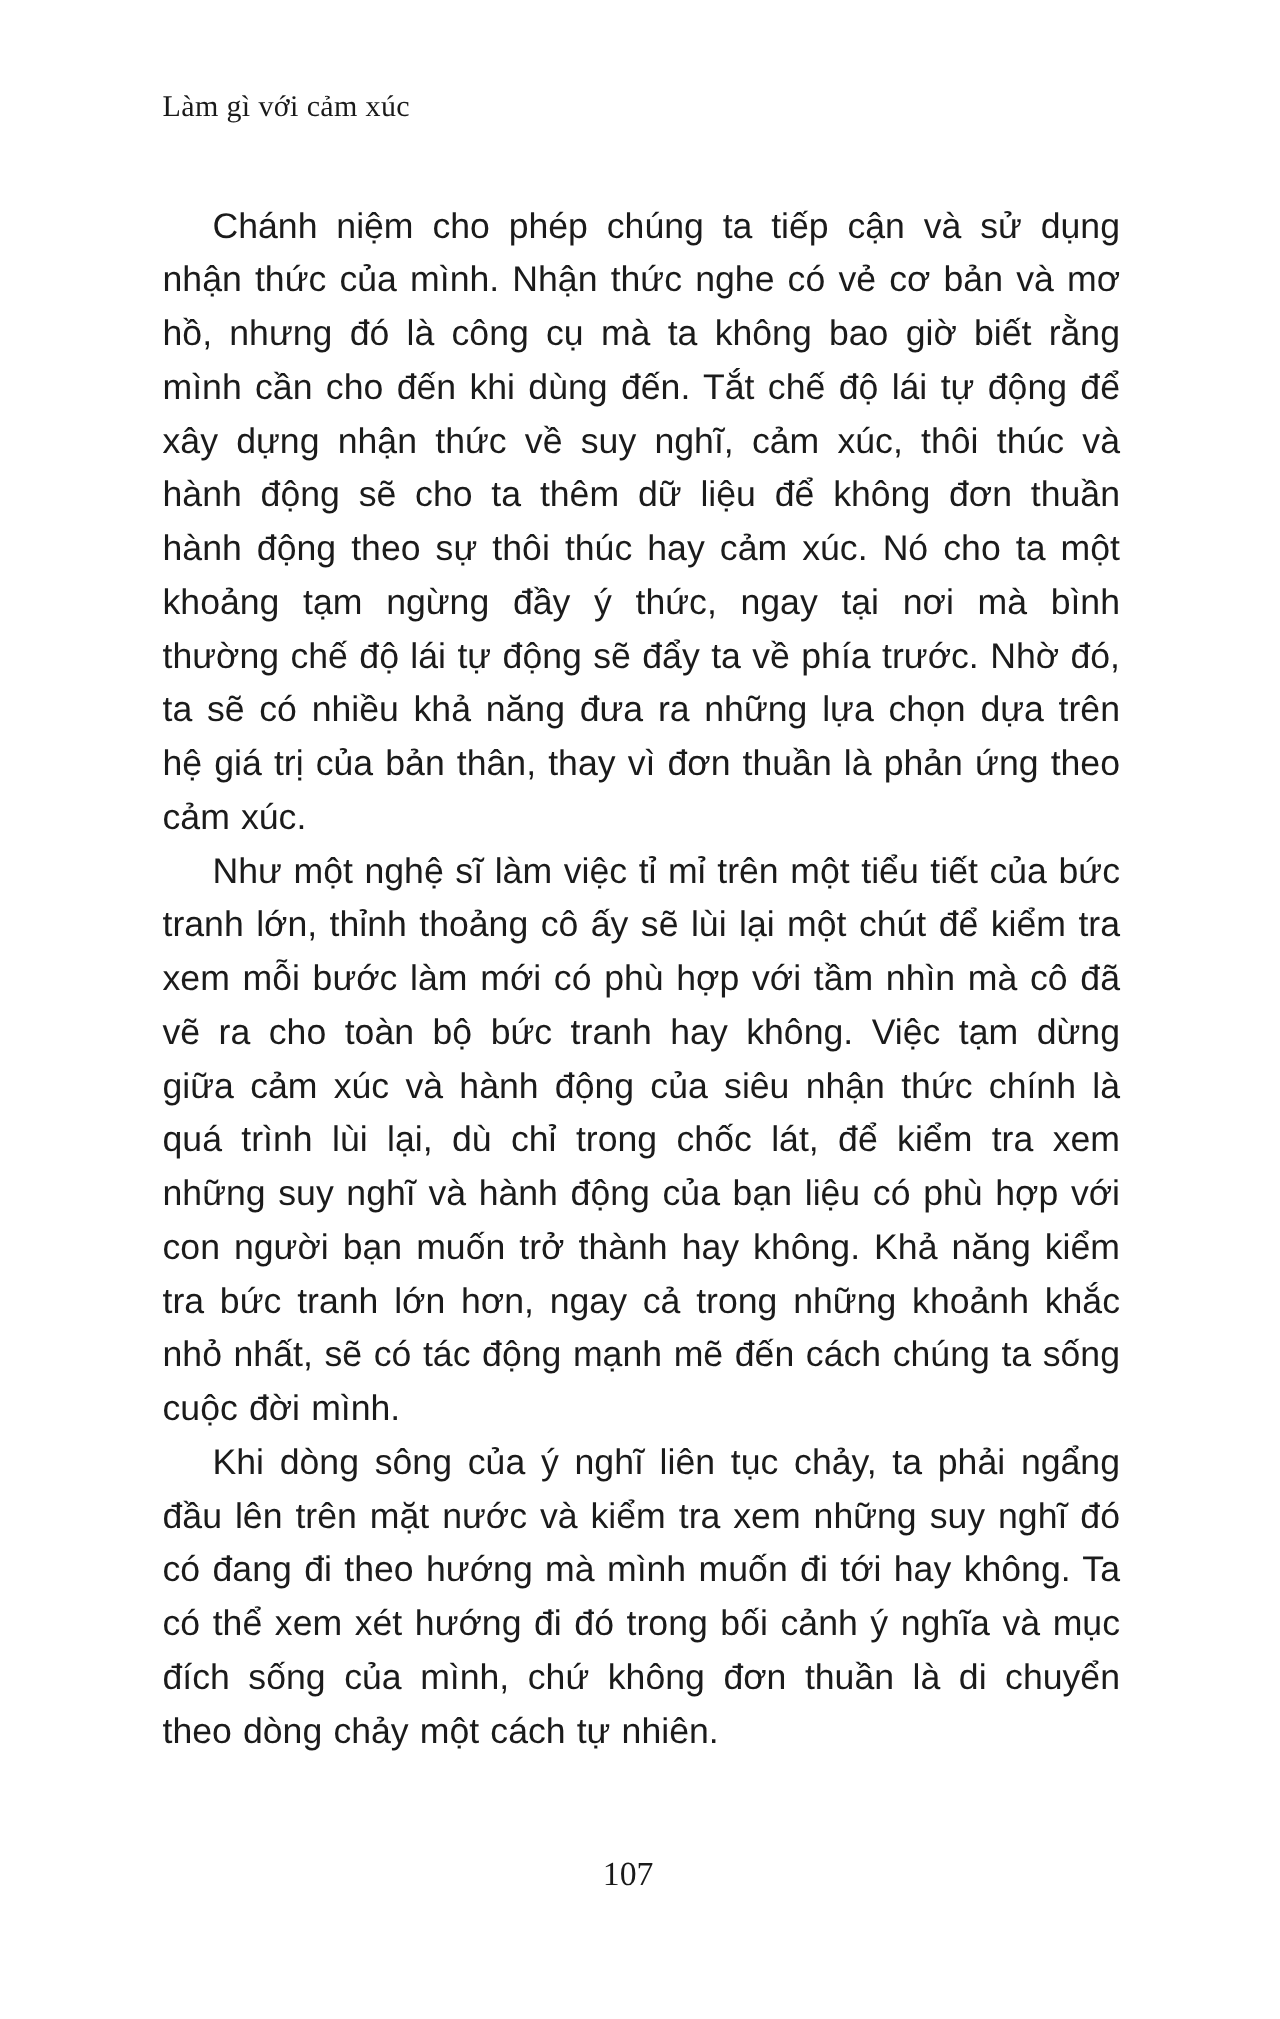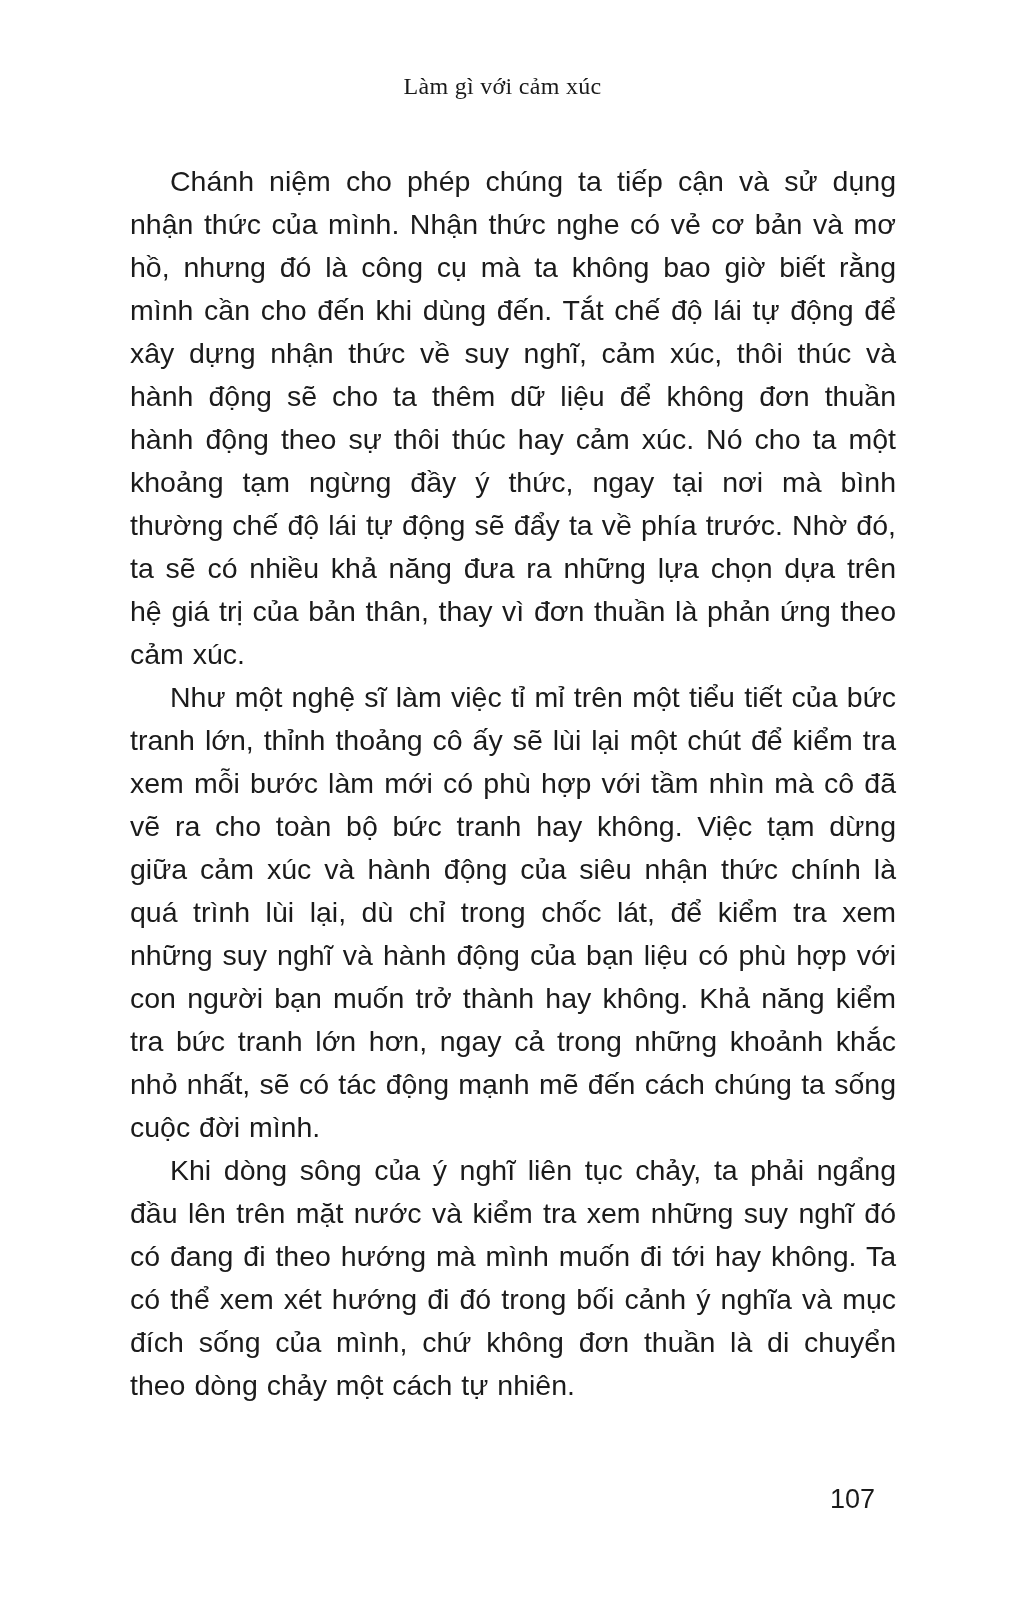--- a/index.html
+++ b/index.html
@@ -19,21 +19,21 @@
   .page {
     position: absolute;
     inset: 0;
     background: #ffffff;
   }
   .running-header {
     position: absolute;
     top: 72px;
     left: 130px;
     width: 745px;
-    text-align: center;
+    text-align: left;
     font-family: "Liberation Serif", "DejaVu Serif", serif;
     font-size: 24px;
     line-height: 28px;
     color: #1a1a1a;
     letter-spacing: 0.3px;
   }
   .body-text {
     position: absolute;
     top: 160px;
     left: 130px;
@@ -47,22 +47,22 @@
     text-align-last: left;
     text-indent: 40px;
     color: #1b1b1b;
     word-spacing: 1px;
   }
   .page-number {
     position: absolute;
     top: 1483px;
     left: 130px;
     width: 745px;
-    text-align: right;
-    font-family: Liberation Sans, sans-serif;
+    text-align: center;
+    font-family: Liberation Serif, serif;
     font-size: 27px;
     line-height: 32px;
     color: #1a1a1a;
   }
 </style>
 </head>
 <body>
 
 <div class="page">
 

